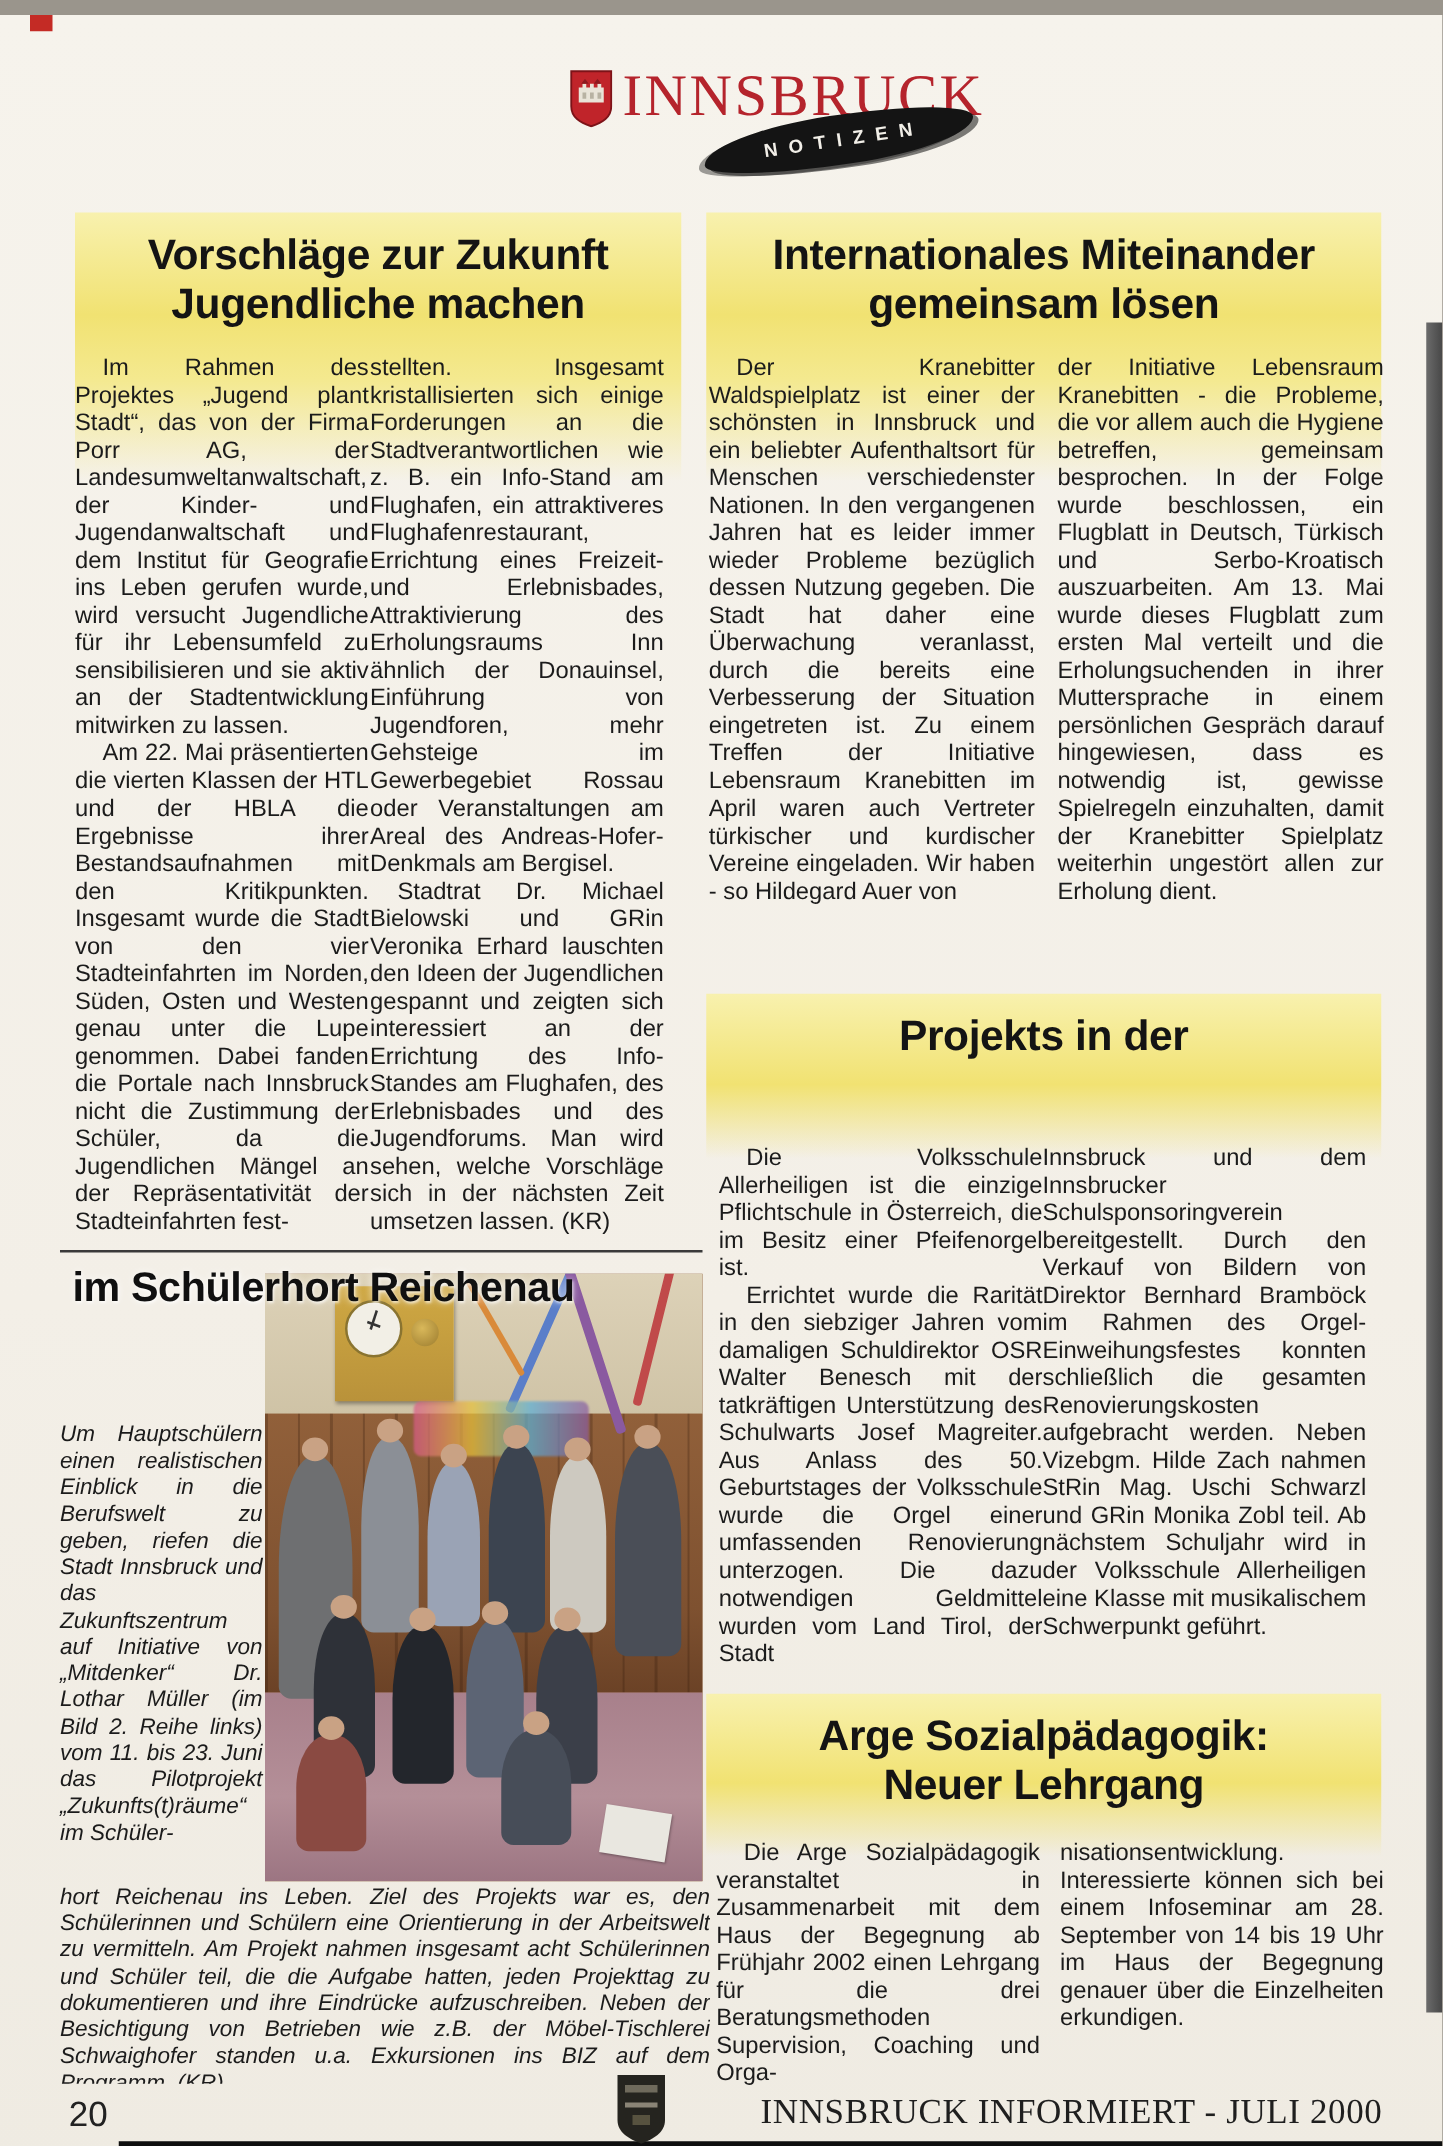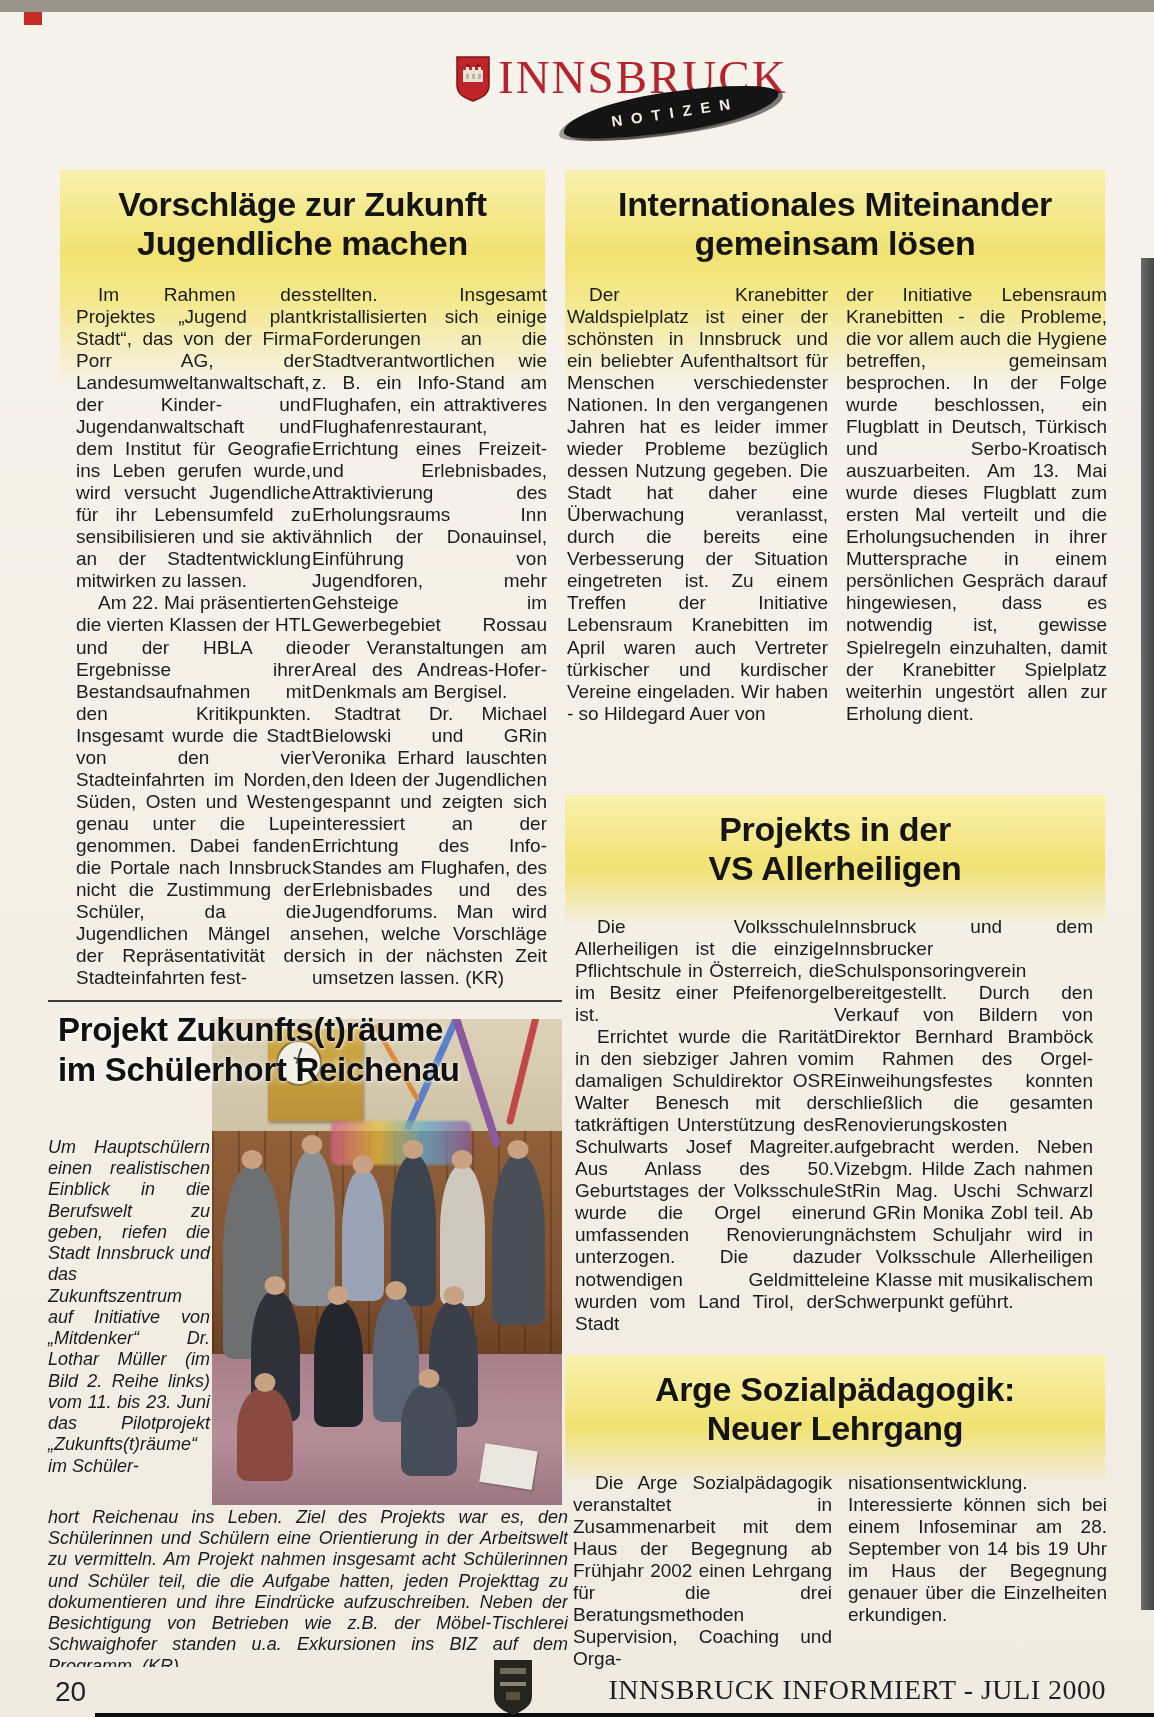--- a/index.html
+++ b/index.html
@@ -121,21 +121,21 @@
   </div>
 
   <section>
     <div class="hbox tall" style="left:60px; top:158px; width:485px; height:215px;">
       <div class="bg"></div>
       <div class="hpad">
         <div class="hline">Vorschläge zur Zukunft</div>
         <div class="hline">Jugendliche machen</div>
       </div>
     </div>
-    <div class="cols" style="left:60px; top:272px; width:487px; height:712px; gap:1px;justify-content:flex-end;">
+    <div class="cols" style="left:60px; top:272px; width:487px; height:712px; gap:1px;">
       <div class="col" style="width:235px;">
         <p>Im Rahmen des Projektes „Jugend plant Stadt“, das von der Firma Porr AG, der Landesumweltanwaltschaft, der Kinder- und Jugendanwaltschaft und dem Institut für Geografie ins Leben gerufen wurde, wird versucht Jugendliche für ihr Lebensumfeld zu sensibilisieren und sie aktiv an der Stadtentwicklung mitwirken zu lassen.</p>
         <p>Am 22. Mai präsentierten die vierten Klassen der HTL und der HBLA die Ergebnisse ihrer Bestandsaufnahmen mit den Kritikpunkten. Insgesamt wurde die Stadt von den vier Stadteinfahrten im Norden, Süden, Osten und Westen genau unter die Lupe genommen. Dabei fanden die Portale nach Innsbruck nicht die Zustimmung der Schüler, da die Jugendlichen Mängel an der Repräsentativität der Stadteinfahrten fest-</p>
       </div>
       <div class="col" style="width:235px;">
         <p class="cont">stellten. Insgesamt kristallisierten sich einige Forderungen an die Stadtverantwortlichen wie z. B. ein Info-Stand am Flughafen, ein attraktiveres Flughafenrestaurant, Errichtung eines Freizeit- und Erlebnisbades, Attraktivierung des Erholungsraums Inn ähnlich der Donauinsel, Einführung von Jugendforen, mehr Gehsteige im Gewerbegebiet Rossau oder Veranstaltungen am Areal des Andreas-Hofer-Denkmals am Bergisel.</p>
         <p>Stadtrat Dr. Michael Bielowski und GRin Veronika Erhard lauschten den Ideen der Jugendlichen gespannt und zeigten sich interessiert an der Errichtung des Info-Standes am Flughafen, des Erlebnisbades und des Jugendforums. Man wird sehen, welche Vorschläge sich in der nächsten Zeit umsetzen lassen. (KR)</p>
       </div>
     </div>
   </section>
@@ -156,21 +156,20 @@
         <p class="cont">der Initiative Lebensraum Kranebitten - die Probleme, die vor allem auch die Hygiene betreffen, gemeinsam besprochen. In der Folge wurde beschlossen, ein Flugblatt in Deutsch, Türkisch und Serbo-Kroatisch auszuarbeiten. Am 13. Mai wurde dieses Flugblatt zum ersten Mal verteilt und die Erholungsuchenden in ihrer Muttersprache in einem persönlichen Gespräch darauf hingewiesen, dass es notwendig ist, gewisse Spielregeln einzuhalten, damit der Kranebitter Spielplatz weiterhin ungestört allen zur Erholung dient.</p>
       </div>
     </div>
   </section>
 
   <section>
     <div class="hbox short" style="left:565px; top:783px; width:540px; height:132px;">
       <div class="bg"></div>
       <div class="hpad">
         <div class="hline">Projekts in der</div>
-        <div class="hline">VS Allerheiligen</div>
       </div>
     </div>
     <div class="cols" style="left:575px; top:904px; width:534px; height:434px; ">
       <div class="col" style="width:259px;">
         <p>Die Volksschule Allerheiligen ist die einzige Pflichtschule in Österreich, die im Besitz einer Pfeifenorgel ist.</p>
         <p>Errichtet wurde die Rarität in den siebziger Jahren vom damaligen Schuldirektor OSR Walter Benesch mit der tatkräftigen Unterstützung des Schulwarts Josef Magreiter. Aus Anlass des 50. Geburtstages der Volksschule wurde die Orgel einer umfassenden Renovierung unterzogen. Die dazu notwendigen Geldmittel wurden vom Land Tirol, der Stadt</p>
       </div>
       <div class="col" style="width:259px;">
         <p class="cont">Innsbruck und dem Innsbrucker Schulsponsoringverein bereitgestellt. Durch den Verkauf von Bildern von Direktor Bernhard Bramböck im Rahmen des Orgel-Einweihungsfestes konnten schließlich die gesamten Renovierungskosten aufgebracht werden. Neben Vizebgm. Hilde Zach nahmen StRin Mag. Uschi Schwarzl und GRin Monika Zobl teil. Ab nächstem Schuljahr wird in der Volksschule Allerheiligen eine Klasse mit musikalischem Schwerpunkt geführt.</p>
       </div>
@@ -191,21 +190,20 @@
       </div>
       <div class="col" style="width:259px;">
         <p class="cont">nisationsentwicklung. Interessierte können sich bei einem Infoseminar am 28. September von 14 bis 19 Uhr im Haus der Begegnung genauer über die Einzelheiten erkundigen.</p>
       </div>
     </div>
   </section>
 
   <section>
     <div class="rule"></div>
     <div class="projekt-title">
-      <div>Projekt Zukunfts(t)räume</div>
       <div>im Schülerhort Reichenau</div>
     </div>
 
     <div class="photo">
       <div class="ph-wall"></div>
       <div class="ph-wood"></div>
       <div class="ph-floor"></div>
       <div class="ph-clockpanel">
         <div class="ph-clock"></div>
         <div class="ph-medal"></div>

